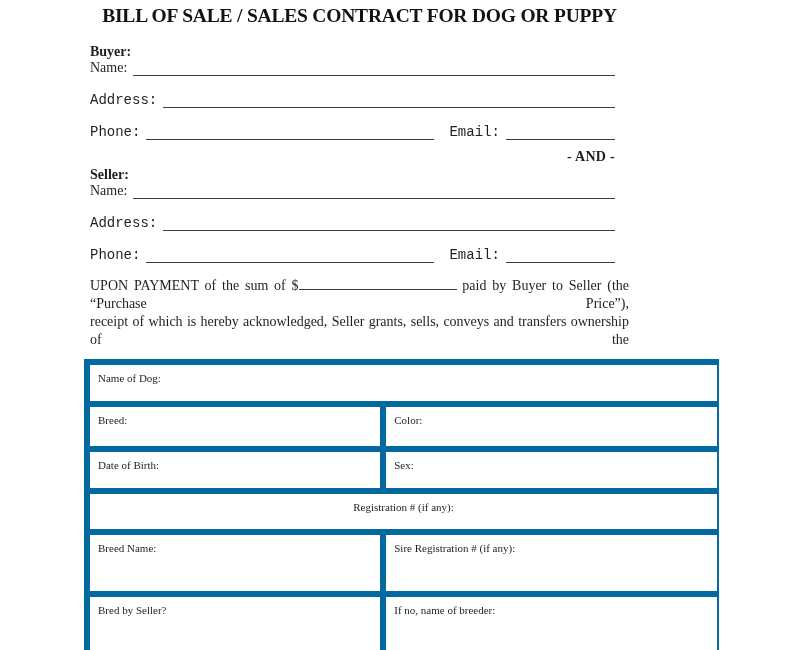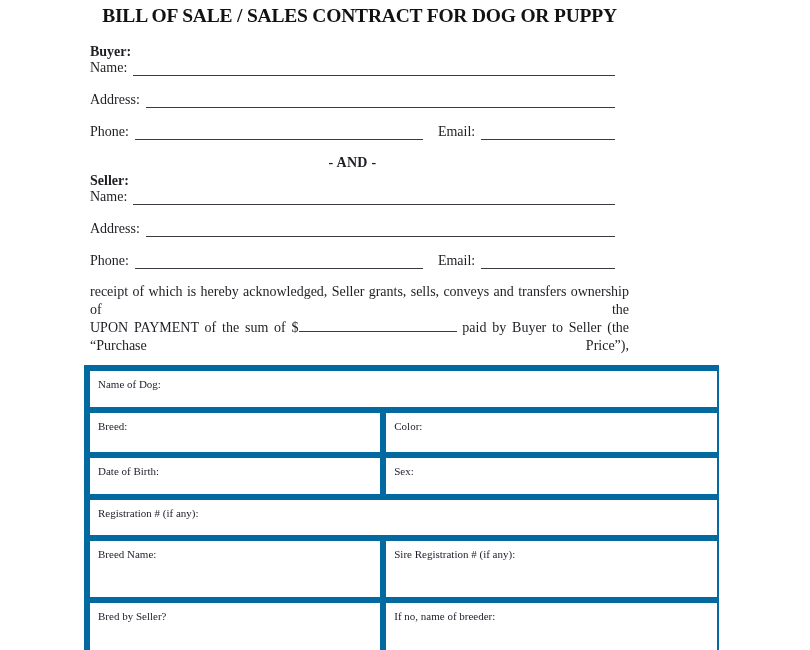--- a/index.html
+++ b/index.html
@@ -56,32 +56,32 @@
     margin-top: 17px;
     font-weight: bold;
     line-height: 17px;
   }
   .party-heading.tight { margin-top: 1px; }
   .field-row {
     display: flex;
     align-items: flex-start;
     line-height: 16px;
   }
-  .field-row.spaced { margin-top: 16px; }
+  .field-row.spaced { margin-top: 16px; font-family: Liberation Mono, monospace; }
   .field-row .lbl { flex: none; }
   .field-row .blank {
     height: 15px;
     margin-left: 6px;
   }
   .grow-blank { flex: 1 1 auto; }
   .phone-blank { flex: none; width: 288px; }
   .email-lbl { margin-left: 15px; }
   .and-divider {
-    margin-top: 14px;
-    text-align: center;
+    margin-top: 8px;
+    text-align: right;
     font-weight: bold;
     line-height: 17px;
     letter-spacing: 0.3px;
   }
   .payment {
     margin: 14px 16px 0 0; 
     margin-right: -14px;
     font-size: 14px;
     line-height: 18px;
   }
@@ -105,21 +105,21 @@
   table.dog-table td {
     border: 6px solid #0369a1;
     vertical-align: top;
     padding: 5px 8px 8px 8px;
     font-size: 11px;
     line-height: 16px;
     color: #1d1d2b;
   }
   tr.row-short  td { height: 23px; }
   tr.row-breed  td { height: 26px; }
-  tr.row-reg    td { height: 22px; }
+  tr.row-reg    td { height: 22px; text-align: center; }
   tr.row-tall   td { height: 43px; }
   tr.row-bottom td { height: 60px; }
 </style>
 </head>
 <body>
 
 <div class="page">
 
   <h1 class="title">BILL OF SALE / SALES CONTRACT FOR DOG OR PUPPY</h1>
 
@@ -158,22 +158,22 @@
       </div>
       <div class="field-row spaced">
         <span class="lbl">Phone:</span>
         <span class="blank phone-blank"></span>
         <span class="lbl email-lbl">Email:</span>
         <span class="blank grow-blank"></span>
       </div>
     </section>
 
     <div class="payment">
+      <div class="jline"><span>UPON PAYMENT of the sum of $</span><span class="blank inline-blank amount-blank"></span> <span>paid by Buyer to Seller (the “Purchase Price”),</span></div>
       <div class="jline">receipt of which is hereby acknowledged, Seller grants, sells, conveys and transfers ownership of the</div>
-      <div class="jline"><span>UPON PAYMENT of the sum of $</span><span class="blank inline-blank amount-blank"></span> <span>paid by Buyer to Seller (the “Purchase Price”),</span></div>
     </div>
 
   </div>
 
   <table class="dog-table">
     <colgroup>
         <col class="c1">
         <col class="c2">
       </colgroup>
     <tbody>

